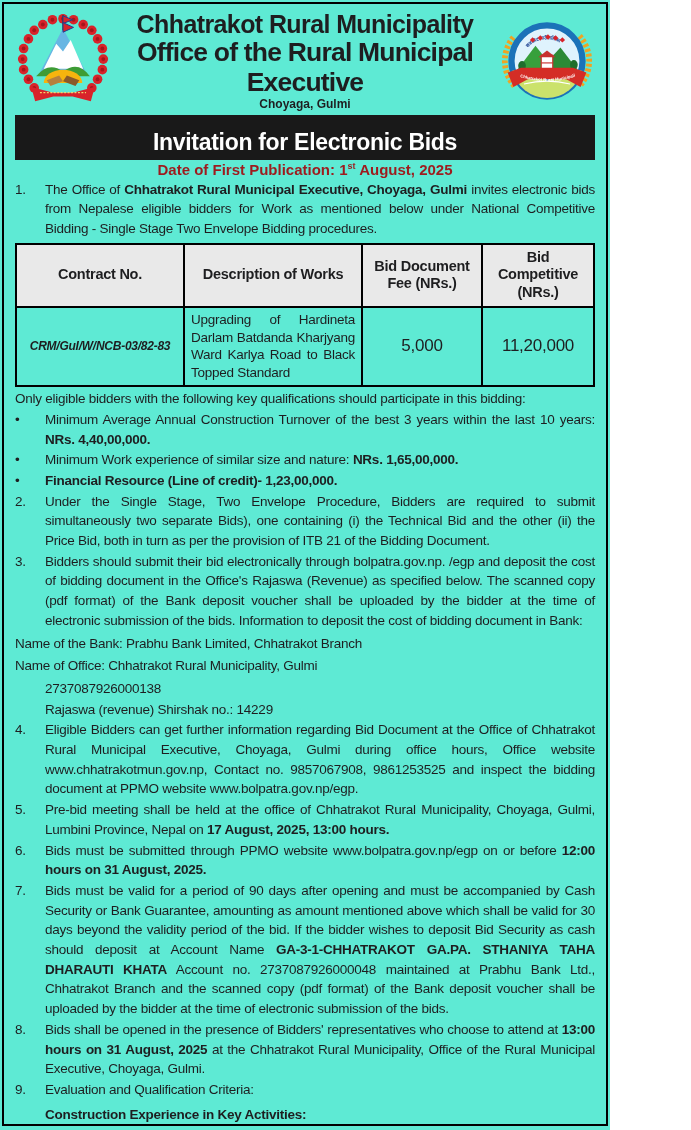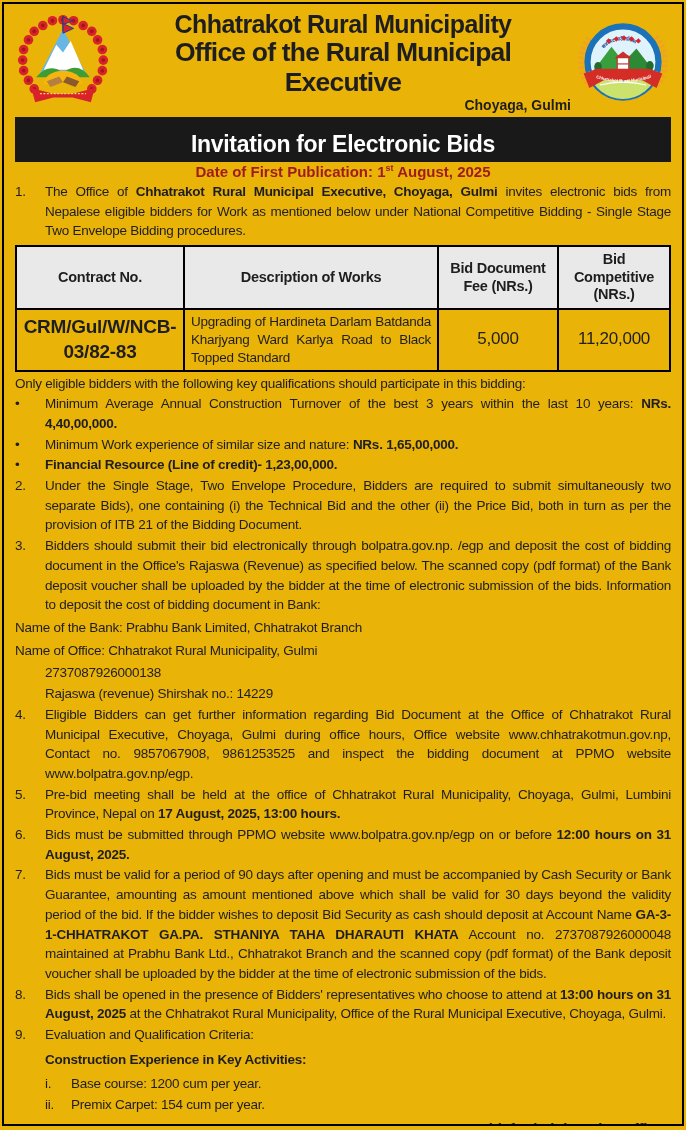--- a/index.html
+++ b/index.html
@@ -1,48 +1,48 @@
 <!DOCTYPE html>
 <html style="--banner-bg: #191919; --date-color: #9e1b1e; --table-header-bg: #e9e9e9; --border-color: #000000; --text-color: #1e1e20; --emblem-red: #d8232a; --seal-ring-blue: #1b72b8; --seal-wheat-gold: #f0a321; --seal-ribbon-red: #d42d26;"><head>
 <meta charset="utf-8">
 <style>
   html,body { margin:0; padding:0; background:#fff; }
   body { width:691px; height:1130px; font-family:"Liberation Sans", sans-serif; color:var(--text-color,#1e1e20); }
-  .sheet { position:relative; width:686px; height:1130px; background:#eab308; box-sizing:border-box; }
+  .sheet { position:relative; width:610px; height:1130px; background:#5eead4; box-sizing:border-box; }
   .frame { position:absolute; left:2px; top:2px; right:2px; bottom:4px;
            border:2.5px solid var(--border-color,#000); padding:4px 11px 6px; box-sizing:border-box; overflow:hidden; }
 
   
   .header { display:flex; align-items:center; gap:4px; margin:2px 0 3px; }
   .logo { width:96px; height:96px; flex:none; }
   .org { flex:1; text-align:center; line-height:1.13; }
   .org1 { font-size:25px; font-weight:bold; letter-spacing:-0.6px; }
   .org2 { font-size:26.5px; font-weight:bold; letter-spacing:-0.8px; }
-  .org3 { font-size:14px; font-weight:bold;text-align:right; }
+  .org3 { font-size:12px; font-weight:bold; }
 
   .banner { background:var(--banner-bg,#191919); color:#fff; text-align:center;
             font-size:23px; font-weight:bold; letter-spacing:-0.3px; padding:14px 0 4px; }
   .pubdate { text-align:center; color:var(--date-color,#9e1b1e); font-weight:bold; font-size:15px; margin:1px 0 2px; }
   .pubdate sup { font-size:9px; }
 
   
   .doc { font-size:13.5px; line-height:1.46; letter-spacing:-0.25px; }
   .row { display:flex; margin:1px 0; }
   .row .num { flex:0 0 30px; }
   .row .body { flex:1; text-align:justify; }
   .fullline { text-align:justify; margin:1px 0; }
   b { font-weight:bold; }
 
   
   table.bid { width:100%; border-collapse:collapse; margin:4px 0 2px; table-layout:fixed; }
   table.bid th, table.bid td { border:2.2px solid var(--border-color,#000); box-sizing:border-box; }
   table.bid th { background:var(--table-header-bg,#e9e9e9); font-size:14.5px; font-weight:bold;
                  padding:4px 2px; line-height:1.22; text-align:center; }
   table.bid td { padding:3px 6px; vertical-align:middle; }
-  td.contract { font-weight:bold; text-align:center; font-size:19px; line-height:1.3; }
+  td.contract { font-weight:bold; text-align:center; font-size:12px; line-height:1.3;font-style:italic; }
   td.desc { text-align:justify; line-height:1.32; padding:3px 5px; }
   td.money { text-align:center; font-size:17px; }
 
   
   .bankline { margin:3px 0; }
   .acct { display:flex; justify-content:space-between; margin:1px 0; }
   .indent30 { padding-left:30px; margin:1px 0; }
 
   
   .subtitle { padding-left:30px; font-weight:bold; margin:5px 0; }

